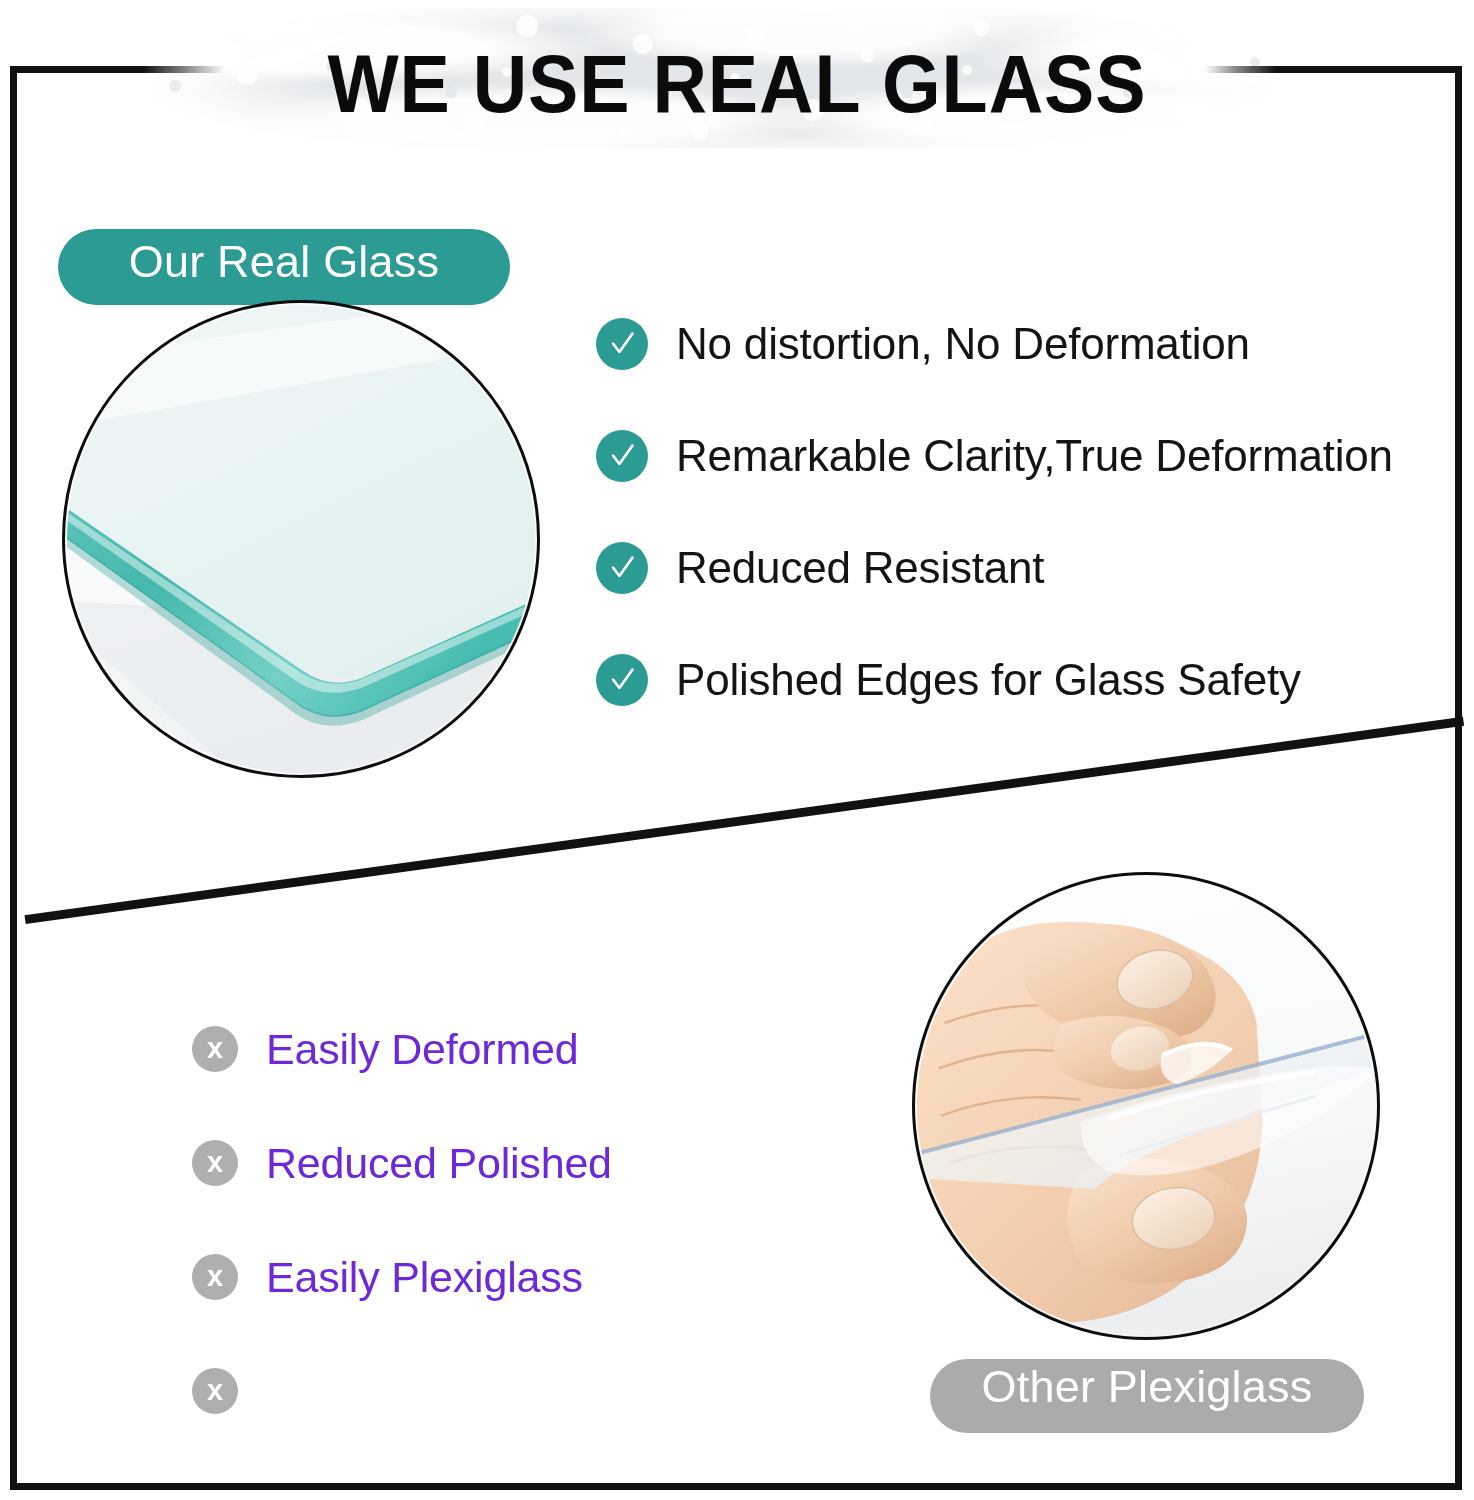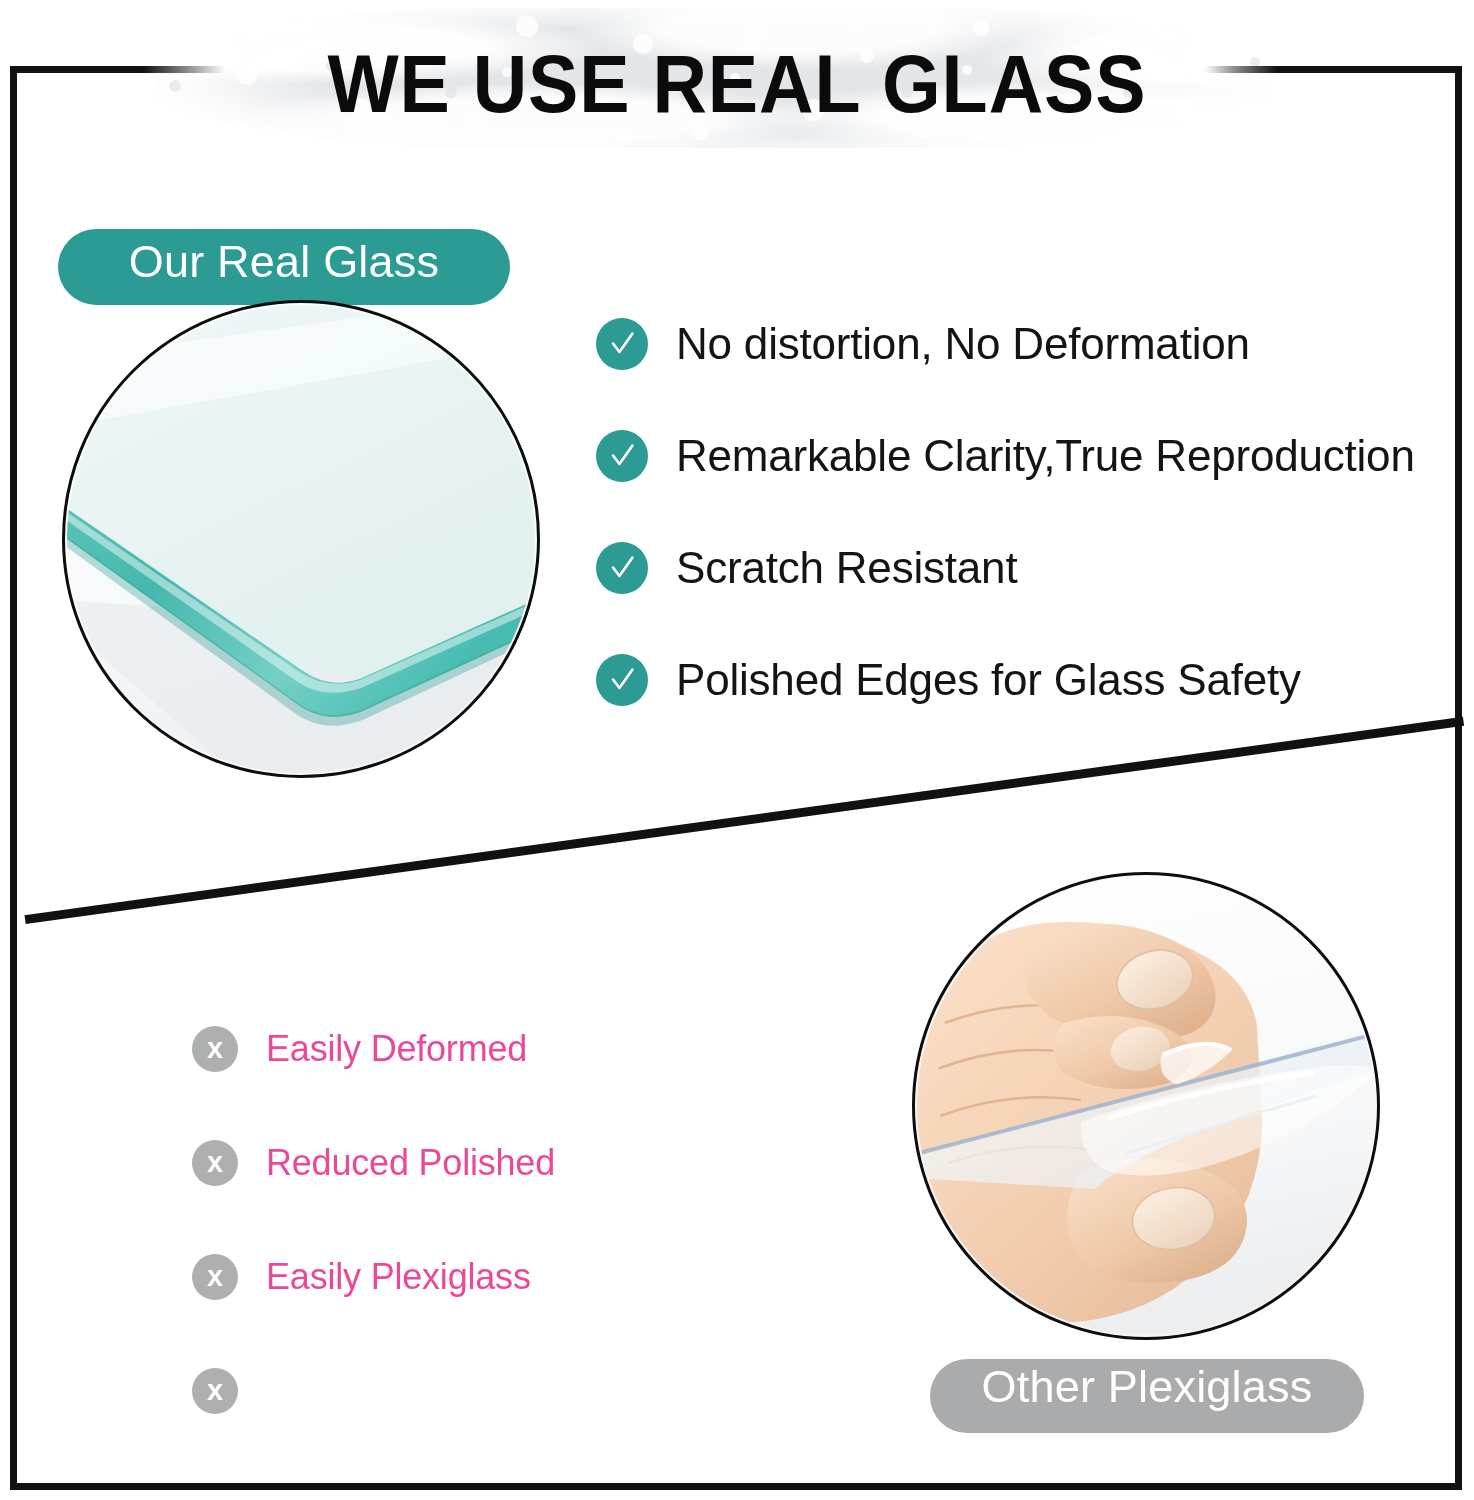--- a/index.html
+++ b/index.html
@@ -215,22 +215,22 @@
     align-items: center;
     justify-content: center;
     font-size: 29px;
     font-weight: 700;
     line-height: 1;
     margin-right: 28px;
     padding-bottom: 2px;
     box-sizing: border-box;
   }
   .cross-label {
-    font-size: 36px;
-    color: #ec4899;
+    font-size: 43px;
+    color: #6d28d9;
     letter-spacing: -0.2px;
     white-space: nowrap;
   }
 </style>
 </head>
 <body>
 
 <div id="poster">
 
   <div class="brush-band"></div>
@@ -343,29 +343,29 @@
         </svg>
       </span>
       <span class="check-label">No distortion, No Deformation</span>
     </div>
     <div class="check-row">
       <span class="check-icon">
         <svg width="34" height="34" viewBox="0 0 34 34" aria-hidden="true">
           <path d="M8 16.5 L14.4 25 L27.5 6.5" fill="none" stroke="#ffffff" stroke-width="2.6" stroke-linecap="round" stroke-linejoin="round"></path>
         </svg>
       </span>
-      <span class="check-label">Remarkable Clarity,True Reproduction</span>
+      <span class="check-label">Remarkable Clarity,True Deformation</span>
     </div>
     <div class="check-row">
       <span class="check-icon">
         <svg width="34" height="34" viewBox="0 0 34 34" aria-hidden="true">
           <path d="M8 16.5 L14.4 25 L27.5 6.5" fill="none" stroke="#ffffff" stroke-width="2.6" stroke-linecap="round" stroke-linejoin="round"></path>
         </svg>
       </span>
-      <span class="check-label">Scratch Resistant</span>
+      <span class="check-label">Reduced Resistant</span>
     </div>
     <div class="check-row">
       <span class="check-icon">
         <svg width="34" height="34" viewBox="0 0 34 34" aria-hidden="true">
           <path d="M8 16.5 L14.4 25 L27.5 6.5" fill="none" stroke="#ffffff" stroke-width="2.6" stroke-linecap="round" stroke-linejoin="round"></path>
         </svg>
       </span>
       <span class="check-label">Polished Edges for Glass Safety</span>
     </div>
   </div>

